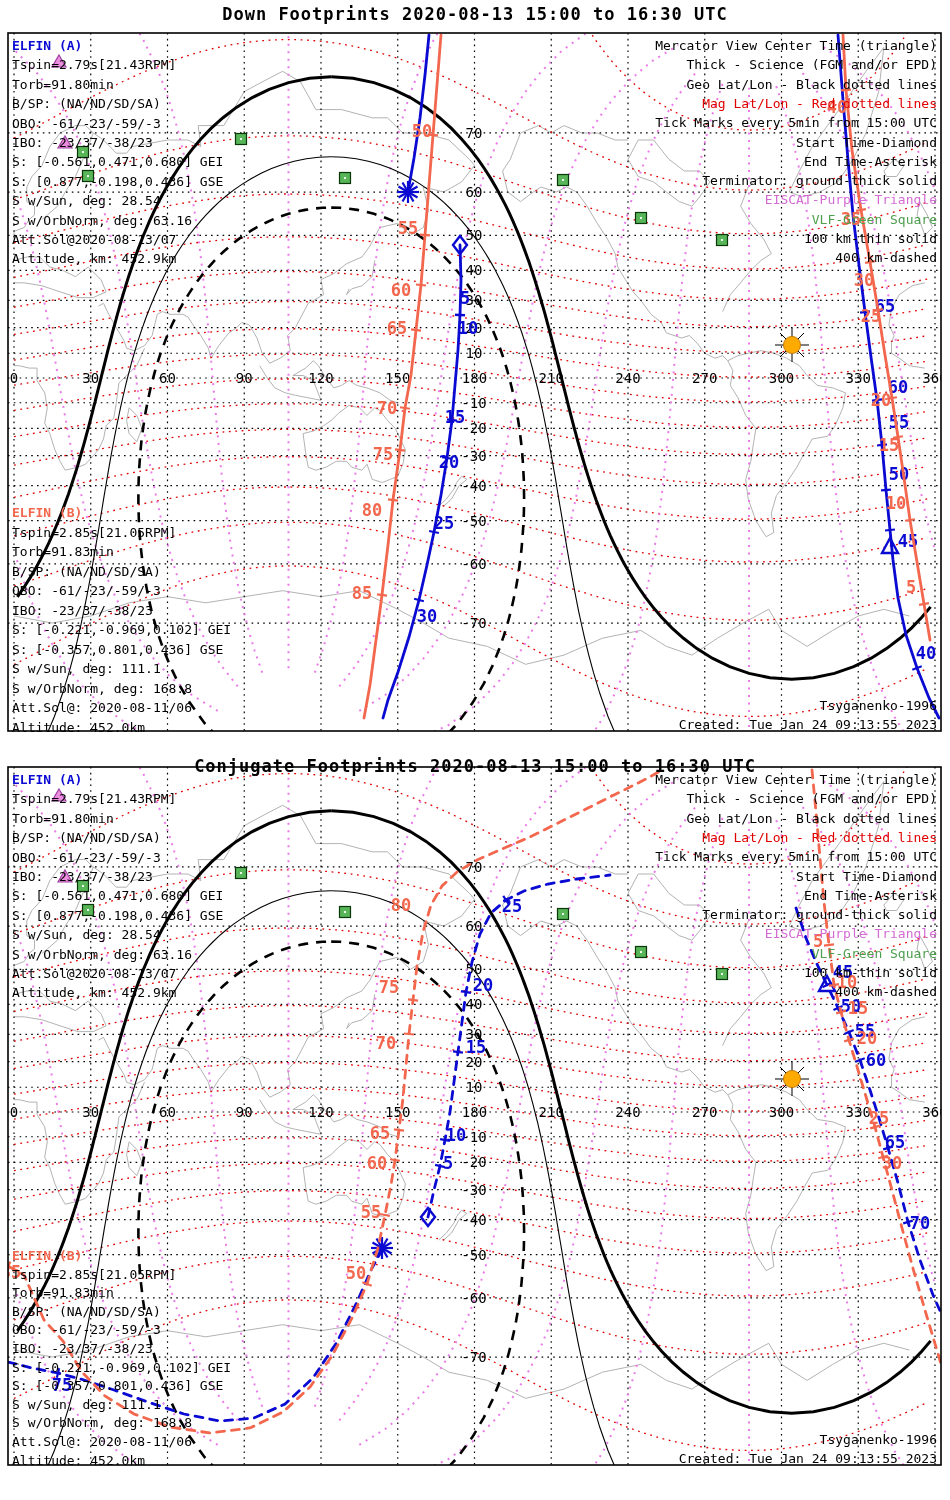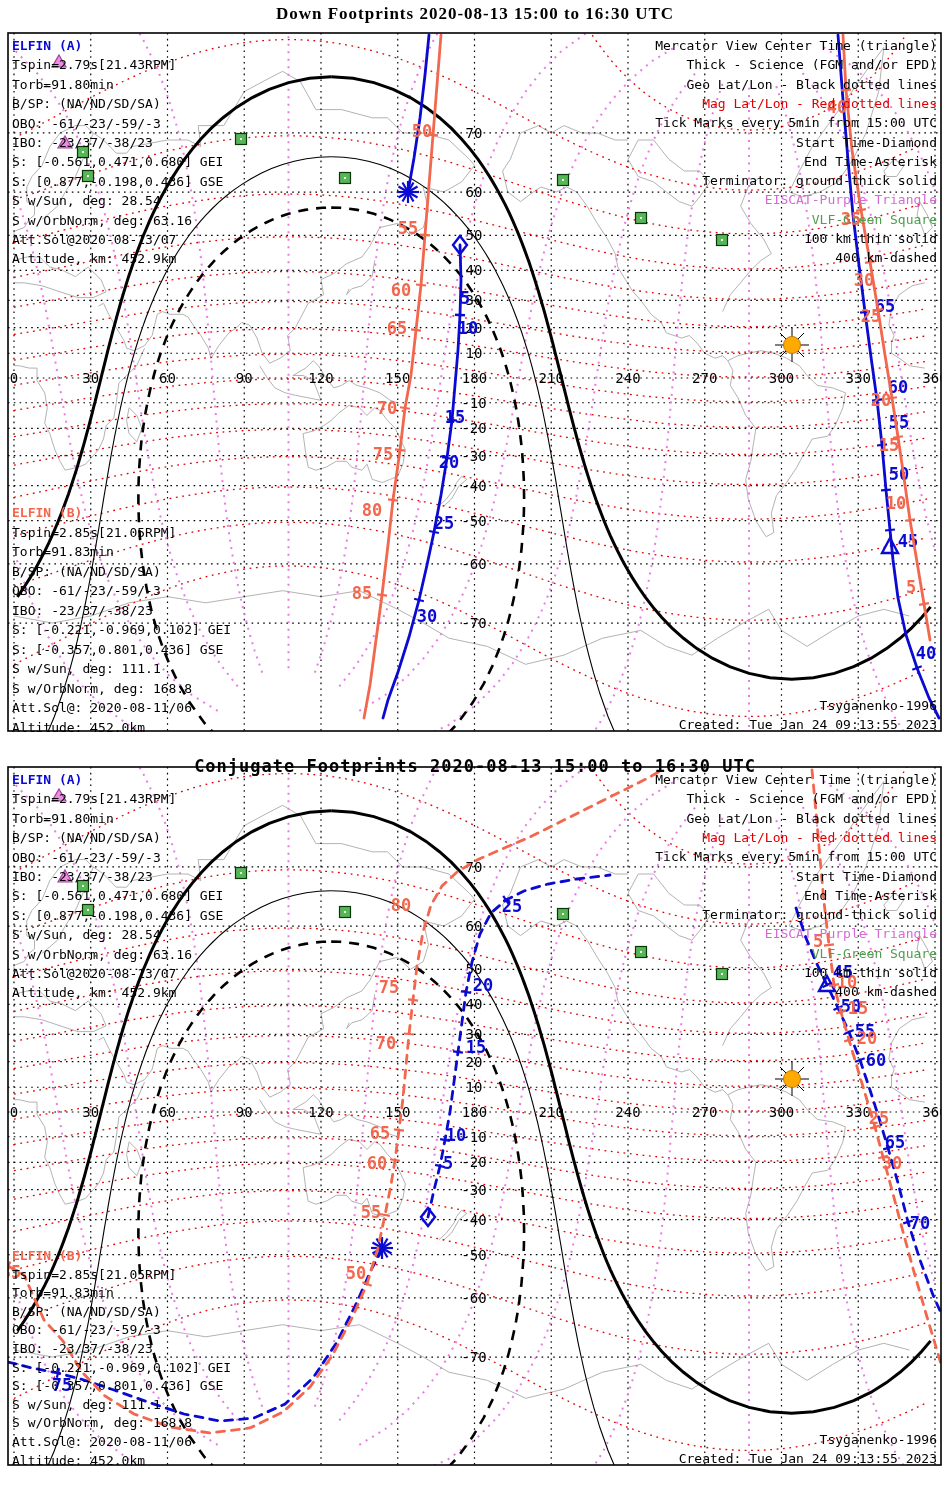--- a/index.html
+++ b/index.html
@@ -452,21 +452,21 @@
           <line x1="853.7981427194261" y1="1038.5936478236165" x2="844.2018572805739" y2="1041.4063521763835" stroke="#f2674d" stroke-width="2.2"></line>
           <text x="867" y="1044" text-anchor="middle" font-size="17" font-weight="bold" fill="#f2674d" font-family="DejaVu Sans Mono, monospace">20</text>
           <line x1="879.8139419491589" y1="1125.6487180493589" x2="870.1860580508411" y2="1128.3512819506411" stroke="#f2674d" stroke-width="2.2"></line>
           <text x="879" y="1124" text-anchor="middle" font-size="17" font-weight="bold" fill="#f2674d" font-family="DejaVu Sans Mono, monospace">25</text>
           <line x1="887.8273381886696" y1="1155.6973849332162" x2="878.1726618113304" y2="1158.3026150667838" stroke="#f2674d" stroke-width="2.2"></line>
           <text x="892" y="1169" text-anchor="middle" font-size="17" font-weight="bold" fill="#f2674d" font-family="DejaVu Sans Mono, monospace">30</text>
         </g>
       </g>
       <rect x="8" y="767" width="933" height="698" fill="none" stroke="#000" stroke-width="1.6"></rect>
     </svg>
-  <div class="ptitle" id="title-0" style="top: 4px; font-family: Liberation Serif, serif;">Down Footprints 2020-08-13 15:00 to 16:30 UTC</div>
+  <div class="ptitle" id="title-0" style="top: 4px;">Down Footprints 2020-08-13 15:00 to 16:30 UTC</div>
   <div class="ptitle" id="title-1" style="top: 756px;">Conjugate Footprints 2020-08-13 15:00 to 16:30 UTC</div>
   <div id="overlays">
       <div class="tline hdr" style="left: 12px; top: 38px; color: rgb(10, 10, 210);">ELFIN (A)</div>
       <div class="tline" style="left: 12px; top: 57.4px;">Tspin=2.79s[21.43RPM]</div>
       <div class="tline" style="left: 12px; top: 76.8px;">Torb=91.80min</div>
       <div class="tline" style="left: 12px; top: 96.2px;">B/SP: (NA/ND/SD/SA)</div>
       <div class="tline" style="left: 12px; top: 115.6px;">OBO: -61/-23/-59/-3</div>
       <div class="tline" style="left: 12px; top: 135px;">IBO: -23/37/-38/23</div>
       <div class="tline" style="left: 12px; top: 154.4px;">S: [-0.561,0.471,0.680] GEI</div>
       <div class="tline" style="left: 12px; top: 173.8px;">S: [0.877,-0.198,0.436] GSE</div>

